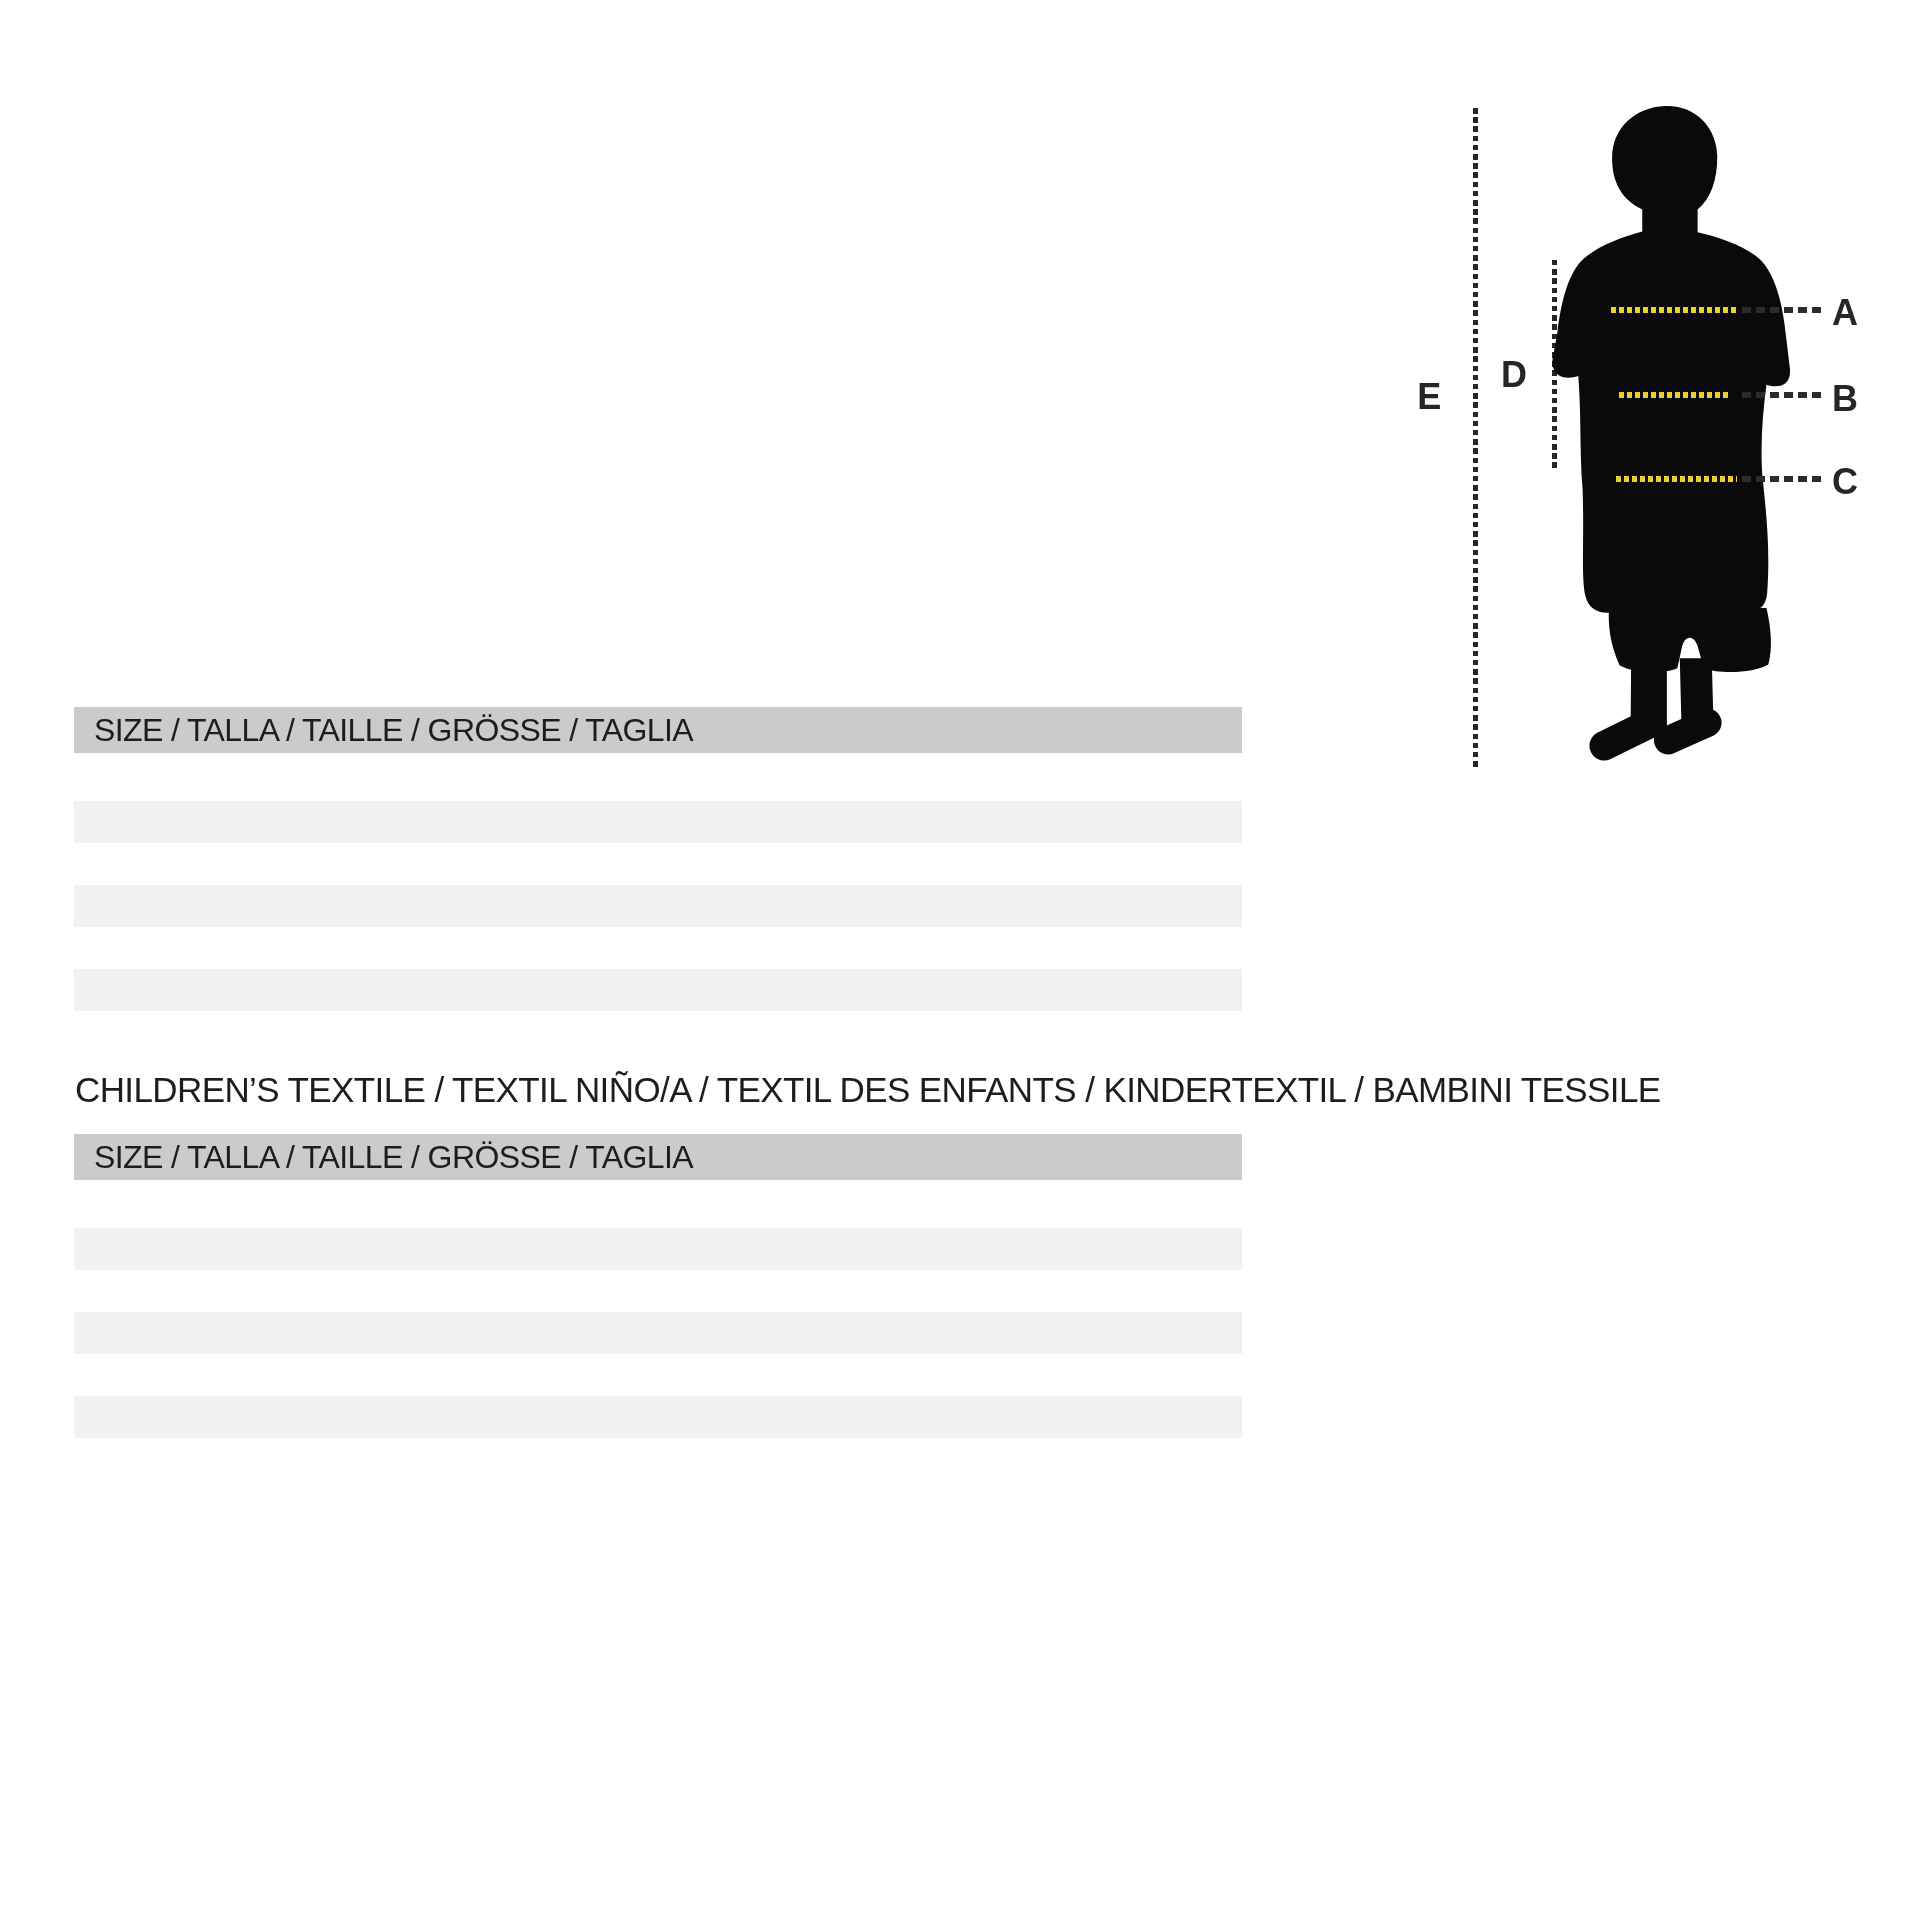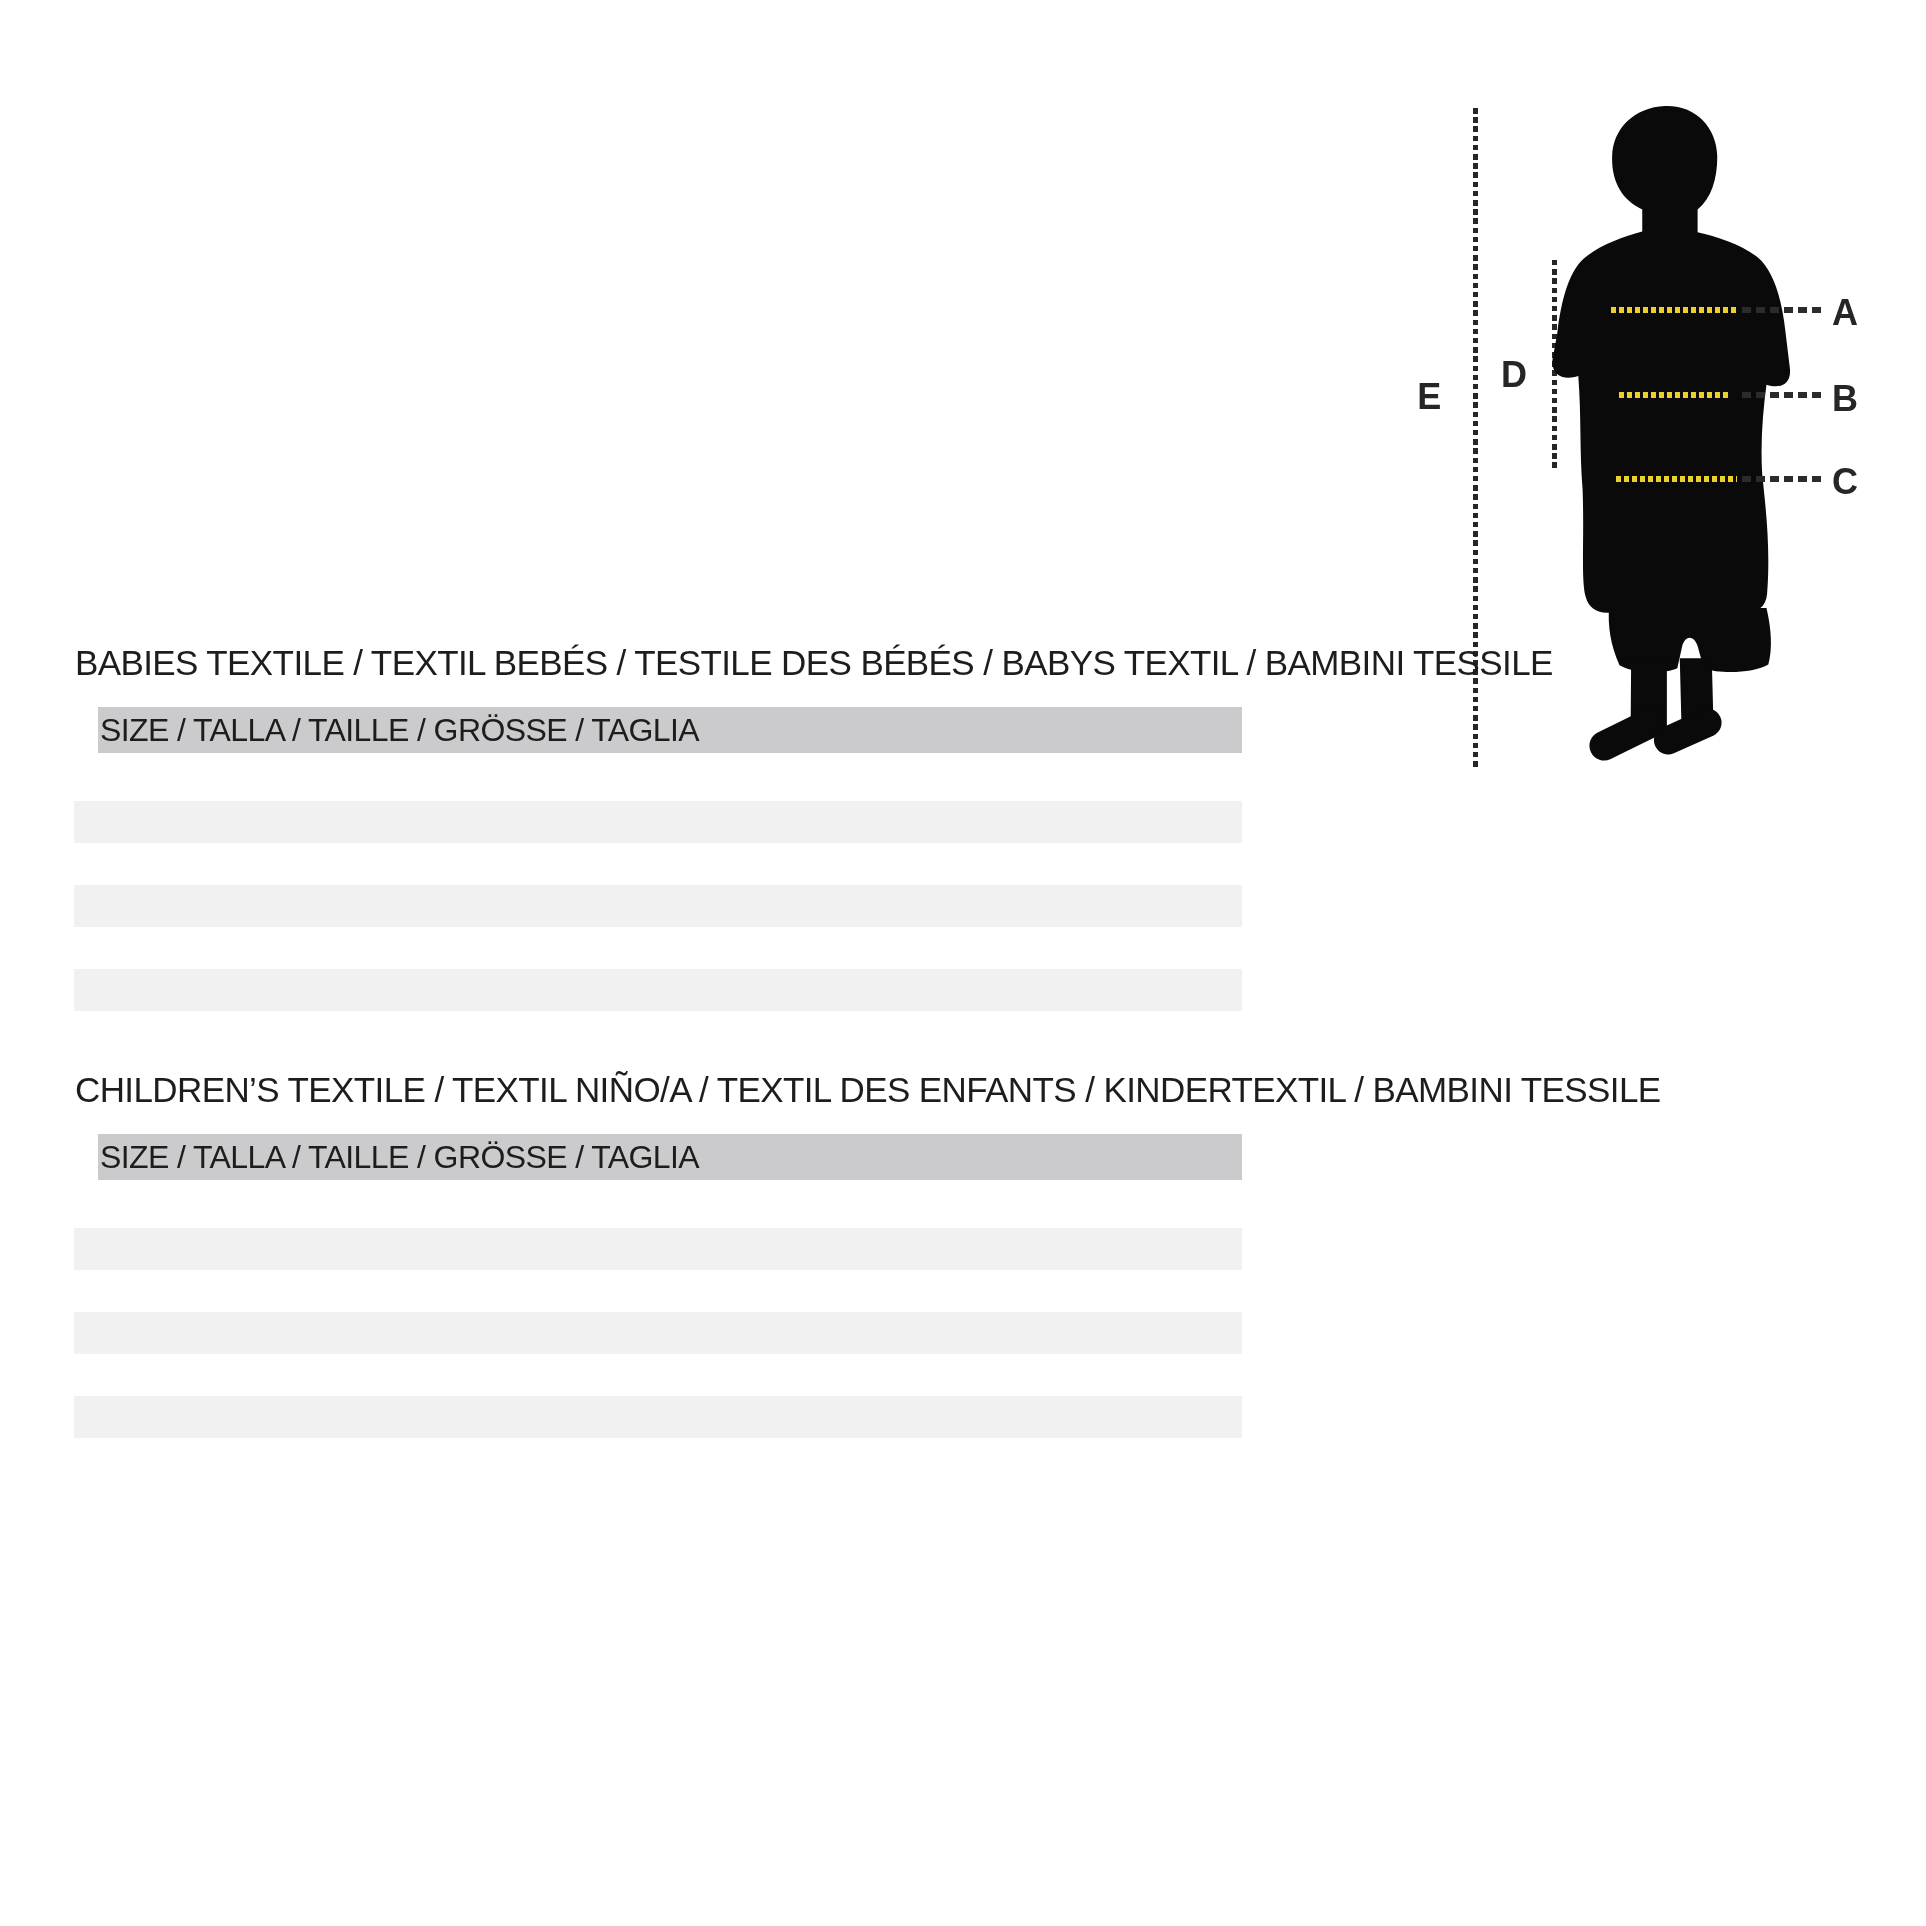--- a/index.html
+++ b/index.html
@@ -11,21 +11,21 @@
   .langs{position:absolute;left:75px;top:92px;}
   .lang-row{display:flex;height:60px;align-items:center;}
   .lang-code{width:96px;font-size:35px;letter-spacing:-0.6px;}
   .lang-title{font-size:35px;letter-spacing:-0.6px;white-space:nowrap;}
   
   .sec-heading{position:absolute;left:75px;height:43px;display:flex;align-items:center;
     font-size:35px;letter-spacing:-0.6px;white-space:nowrap;}
   
   .size-table{position:absolute;left:74px;width:1168px;}
   .size-bar{height:46px;background:#cbcbcd;display:flex;align-items:center;
-    padding-left:2px;font-size:32px;letter-spacing:-0.6px;box-sizing:border-box;margin-left:24px;}
+    padding-left:20px;font-size:32px;letter-spacing:-0.6px;box-sizing:border-box;}
   .trow{display:grid;align-items:center;}
   .cols-3 .trow{grid-template-columns:55px 217px 217px 217px 1fr;}
   .cols-5 .trow{grid-template-columns:55px 217px 217px 217px 217px 217px 1fr;}
   .headrow{height:48px;}
   .databody .trow{height:42px;}
   .databody .trow:nth-child(odd){background:#f1f1f1;}
   .cell{font-size:32px;text-align:center;letter-spacing:-0.6px;}
   .rlabel{text-align:left;padding-left:5px;}
   .cells{display:contents;}
   
@@ -136,21 +136,20 @@
 
     <div class="ydash" style="left:208px;top:293px;width:111px;"></div>
     <div class="kdash" style="top:293px;"></div>
     <div class="fig-label" style="left:421px;top:279px;">B</div>
 
     <div class="ydash" style="left:205px;top:377px;width:121px;"></div>
     <div class="kdash" style="top:377px;"></div>
     <div class="fig-label" style="left:421px;top:362px;">C</div>
   </div>
 
-  <div class="sec-heading" style="top:641px;">BABIES TEXTILE / TEXTIL BEBÉS / TESTILE DES BÉBÉS / BABYS TEXTIL / BAMBINI TESSILE</div>
   <div class="size-table cols-3" style="top:707px;">
     <div class="size-bar">SIZE / TALLA / TAILLE / GRÖSSE / TAGLIA</div>
     <div class="trow headrow">
       <span class="cell rlabel"></span>
       <span class="cells">
         
       <span class="cell"></span><span class="cell"></span><span class="cell"></span></span>
     </div>
     <div class="databody">
 

